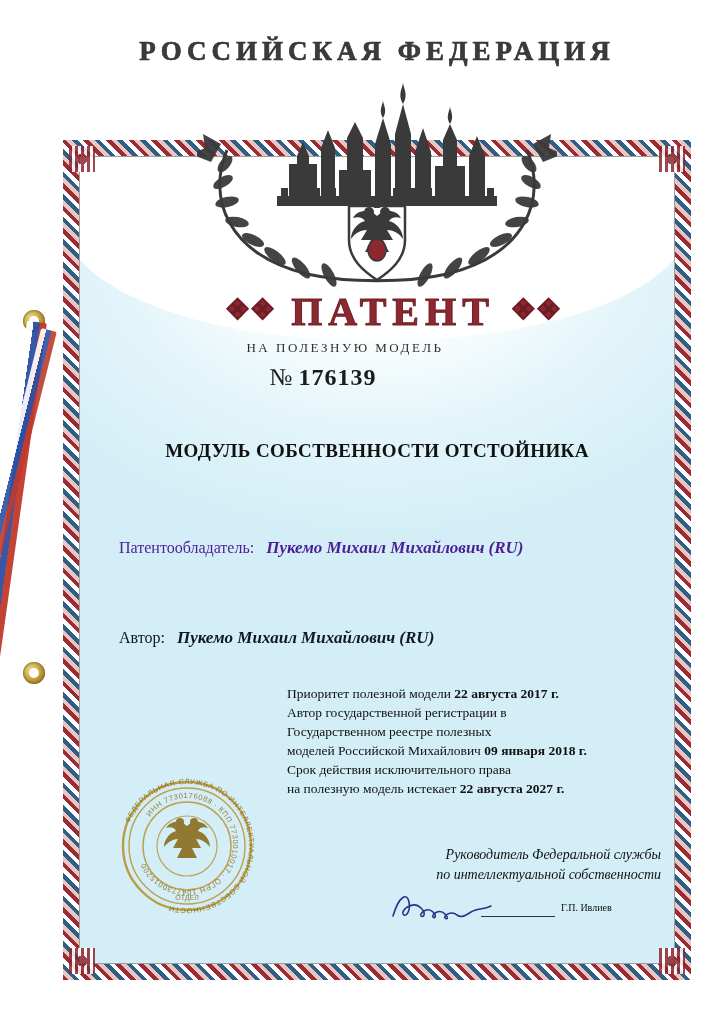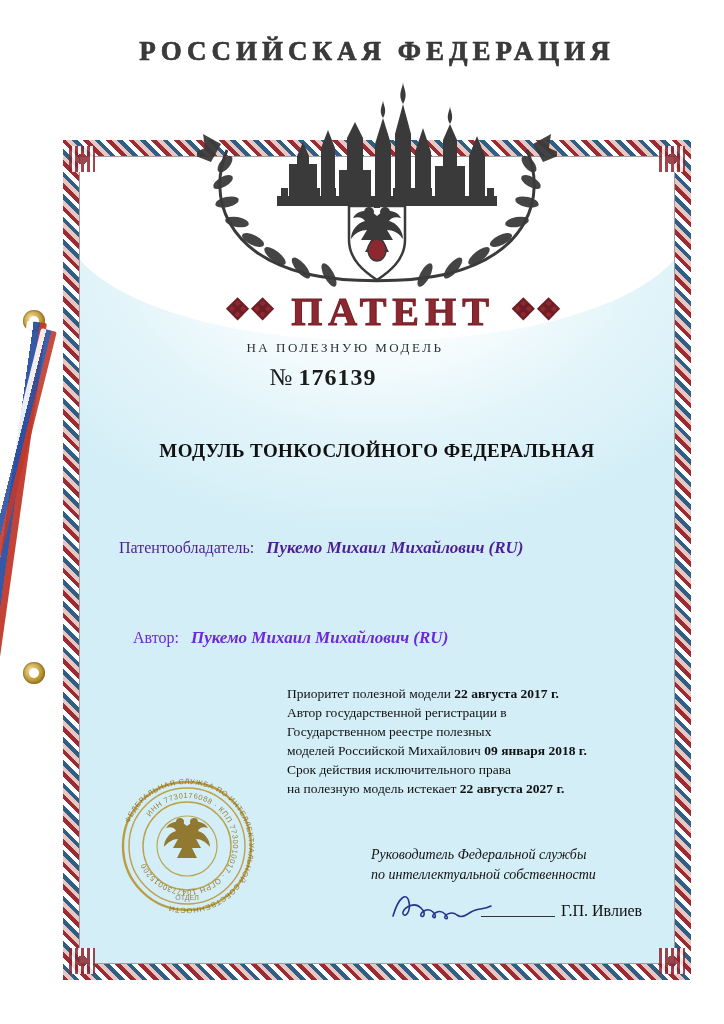--- a/index.html
+++ b/index.html
@@ -170,24 +170,24 @@
     position: absolute;
     top: 538px;
     left: 104px;
     width: 560px;
     font-size: 16px;
     color: #4c1d95;
   }
   .author-row {
     position: absolute;
     top: 628px;
-    left: 118px;
+    left: 104px;
     width: 560px;
     font-size: 16px;
-    color: #6d28d9;
+    color: #0f172a;
   }
   .strong-italic {
     font-weight: bold;
     font-style: italic;
     font-size: 17px;
     margin-left: 8px;
   }
 
   
   .details {
@@ -204,26 +204,27 @@
   
   .sign-block {
     position: absolute;
     top: 845px;
     left: 356px;
     width: 290px;
     font-size: 14px;
     font-style: italic;
     line-height: 20px;
     color: #111;
+    text-align: right;
   }
   .sign-name {
     position: absolute;
     top: 902px;
     left: 546px;
-    font-size: 16px;
+    font-size: 10px;
     color: #111;
   }
   .sign-line {
     position: absolute;
     top: 916px;
     left: 466px;
     width: 74px;
     border-bottom: 1px solid #333;
   }
   .signature {
@@ -390,21 +391,21 @@
   <div class="patent-word">
     <span class="deco">❖❖</span>
     <span>ПАТЕНТ</span>
     <span class="deco">❖❖</span>
   </div>
   <div class="patent-sub">НА ПОЛЕЗНУЮ МОДЕЛЬ</div>
   <div class="patent-number">
     <span>№</span><span class="num">176139</span>
   </div>
 
-  <div class="doc-title">МОДУЛЬ ТОНКОСЛОЙНОГО ФЕДЕРАЛЬНАЯ</div>
+  <div class="doc-title">МОДУЛЬ СОБСТВЕННОСТИ ОТСТОЙНИКА</div>
 
   <div class="holder-row">
     <span>Патентообладатель:</span>
     <span class="strong-italic">Пукемо Михаил Михайлович (RU)</span>
   </div>
 
   <div class="author-row">
     <span>Автор:</span>
     <span class="strong-italic">Пукемо Михаил Михайлович (RU)</span>
   </div>

